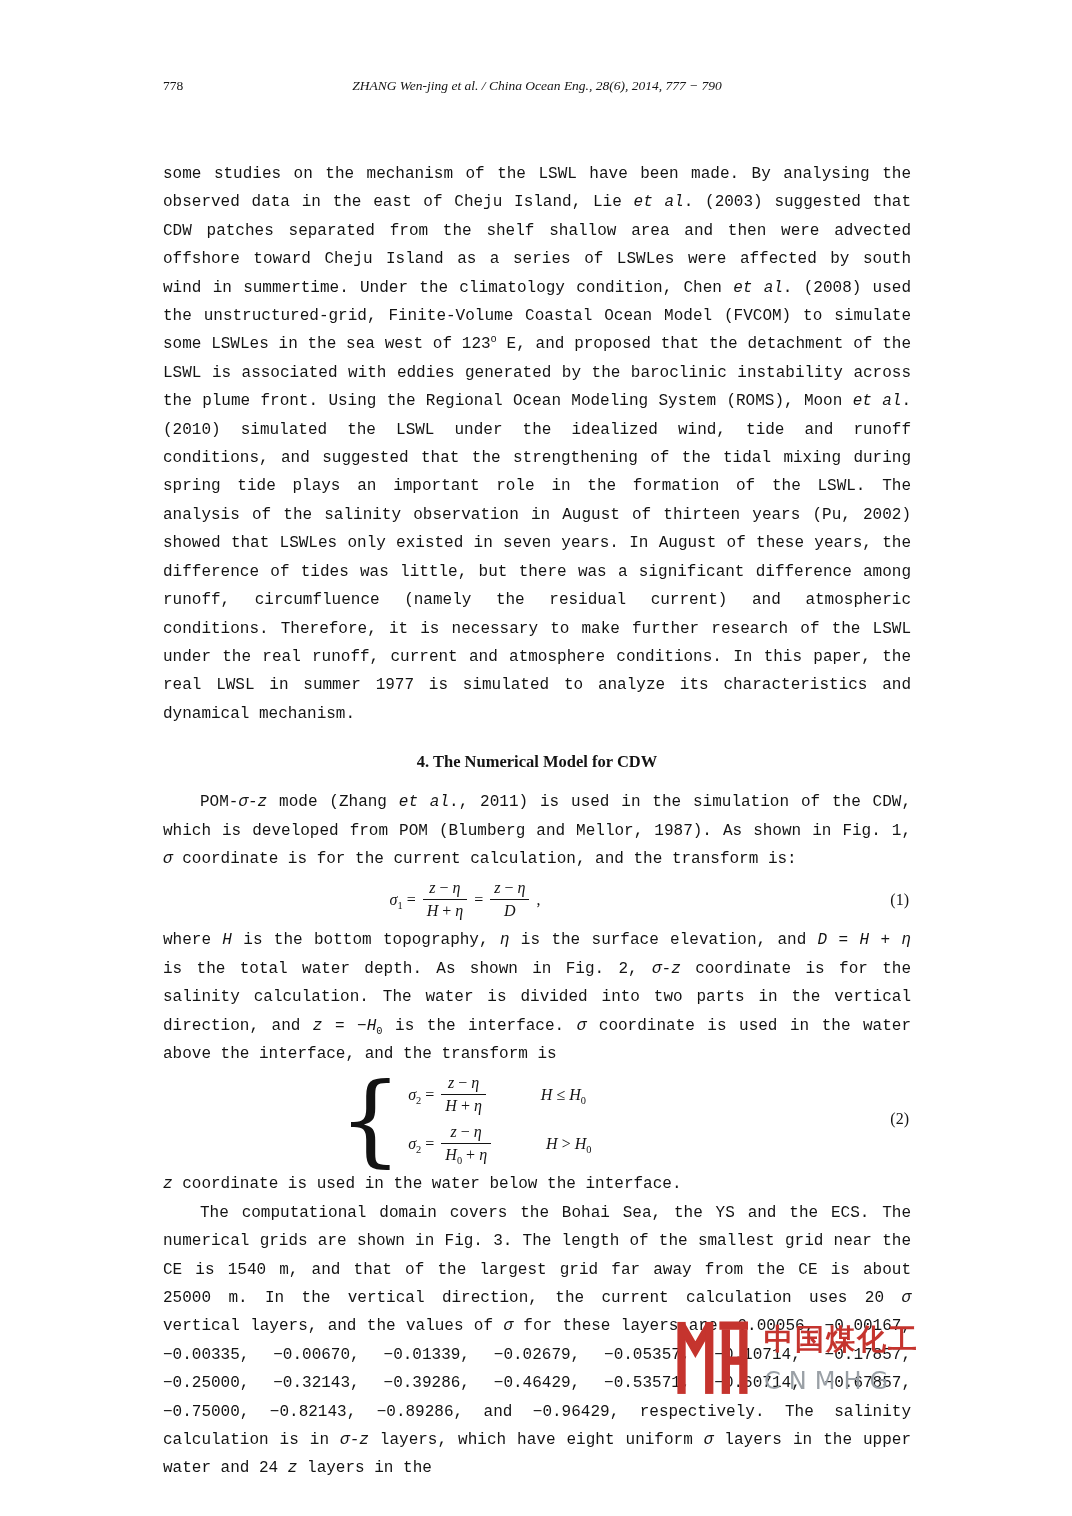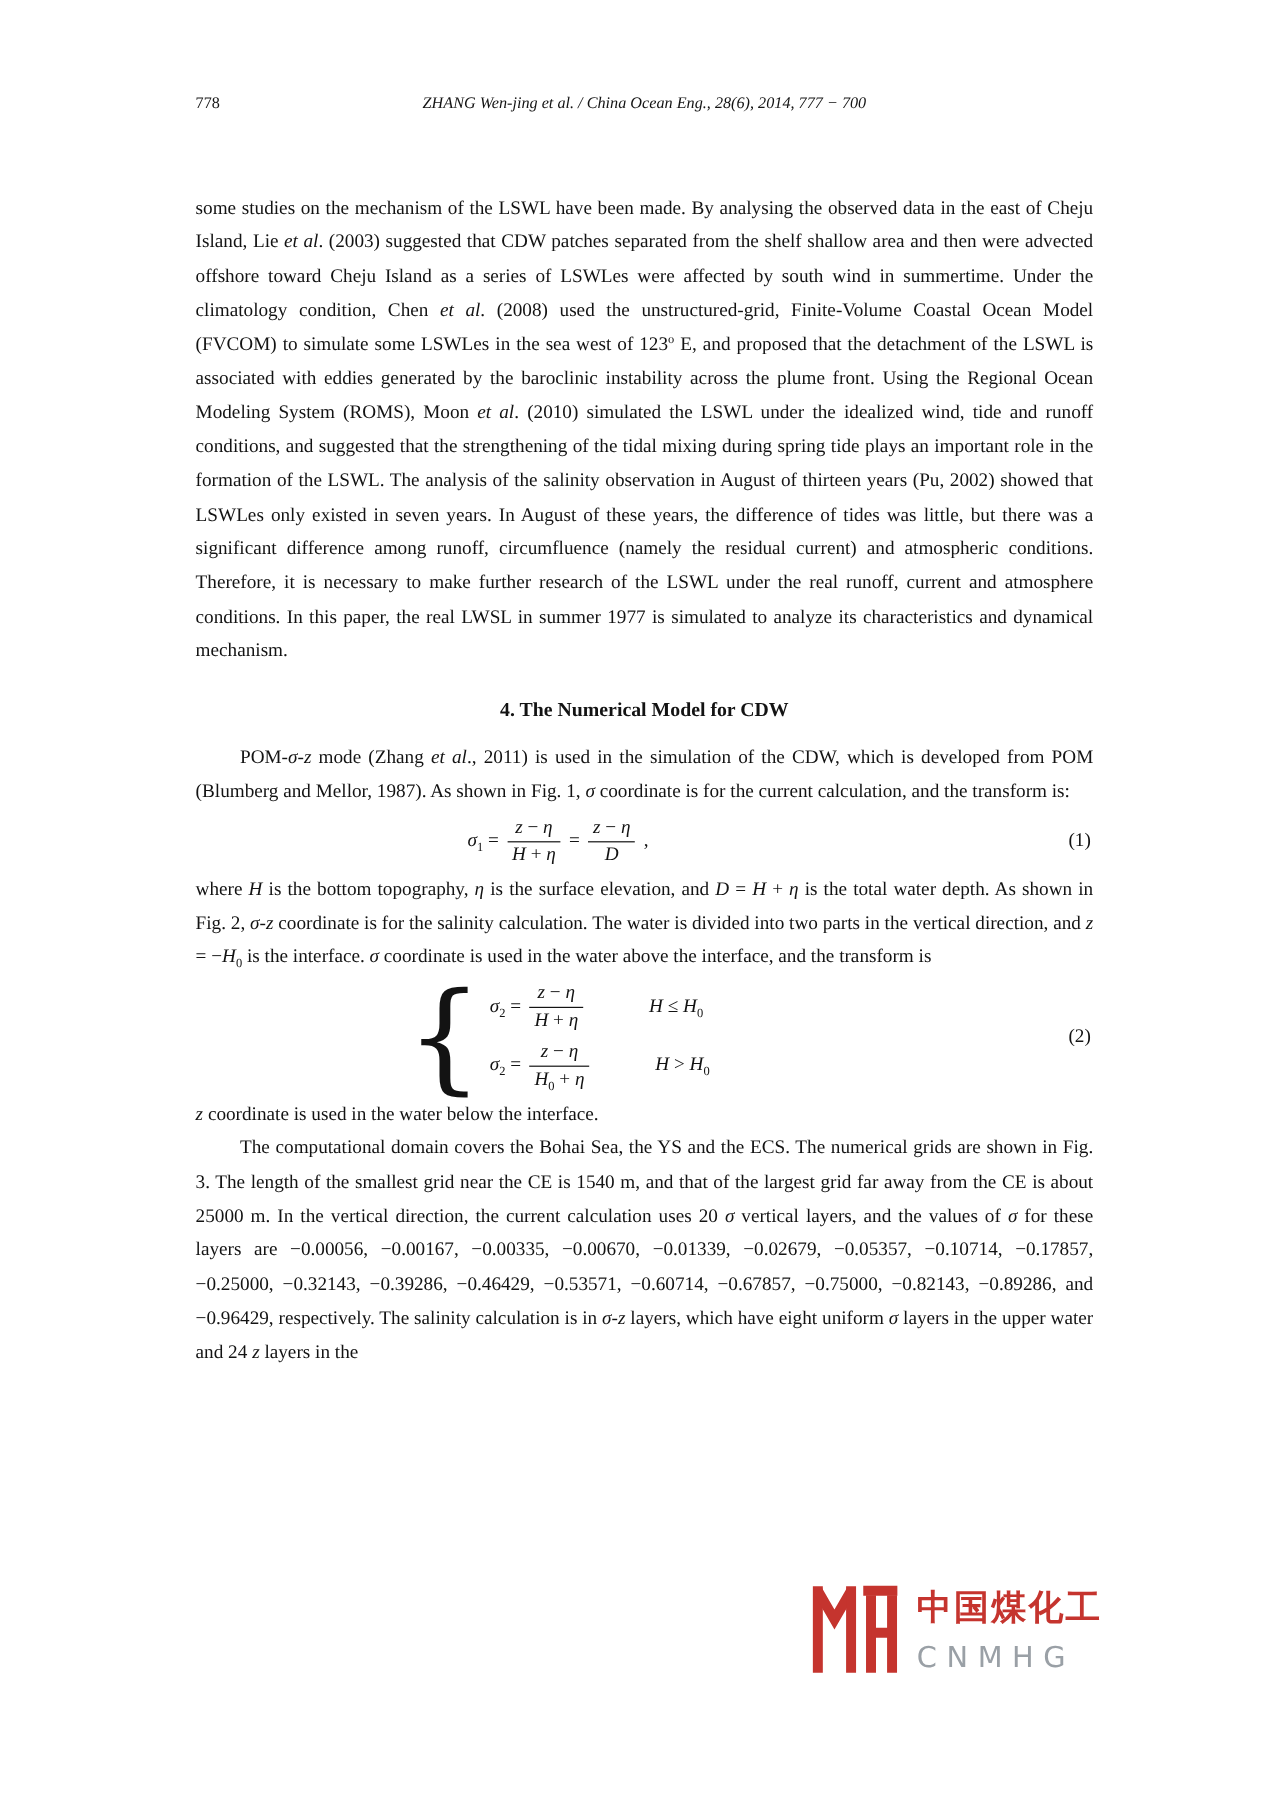--- a/index.html
+++ b/index.html
@@ -9,21 +9,21 @@
     overflow: hidden; font-family: "Liberation Serif", serif; color: #131313;
     margin: 0 auto;
   }
   .content { position: absolute; left: 163px; top: 0; width: 748px; }
 
   .header { position: relative; margin-top: 78px; height: 20px; text-align: center;
             font-size: 13.5px; font-style: italic; }
   .page-num { position: absolute; left: 0; top: 0; font-style: normal; }
 
   .para { font-size: 16px; line-height: 28.4px; margin: 0; }
-  .justify { text-align: justify; }
+  .justify { text-align: justify; font-family: Liberation Mono, monospace; }
   .indent { text-indent: 37px; }
   .para1 { margin-top: 62px; }
 
   sup, sub { line-height: 0; font-size: 0.65em; }
 
   .section-heading { font-size: 16.5px; font-weight: bold; text-align: center;
                      margin: 24px 0 16px 0; }
 
   .equation { position: relative; text-align: center; margin: 6px 0; font-size: 16px; }
   .eq-body { display: inline-flex; align-items: center; position: relative; left: -72px; }
@@ -49,21 +49,21 @@
              letter-spacing: 8px; margin-top: 7px; }
 </style>
 </head>
 <body>
 
 <div class="page">
   <div class="content">
 
     <div class="header">
       <span class="page-num">778</span>
-      <span class="journal-line">ZHANG Wen-jing et al. / China Ocean Eng., 28(6), 2014, 777 − 700</span>
+      <span class="journal-line">ZHANG Wen-jing et al. / China Ocean Eng., 28(6), 2014, 777 − 790</span>
     </div>
 
     <p class="para justify para1">some studies on the mechanism of the LSWL have been made. By analysing the observed data in the east of Cheju Island, Lie <span style="font-style: italic;">et al</span>. (2003) suggested that CDW patches separated from the shelf shallow area and then were advected offshore toward Cheju Island as a series of LSWLes were affected by south wind in summertime. Under the climatology condition, Chen <span style="font-style: italic;">et al</span>. (2008) used the unstructured-grid, Finite-Volume Coastal Ocean Model (FVCOM) to simulate some LSWLes in the sea west of 123<sup>o</sup> E, and proposed that the detachment of the LSWL is associated with eddies generated by the baroclinic instability across the plume front. Using the Regional Ocean Modeling System (ROMS), Moon <span style="font-style: italic;">et al</span>. (2010) simulated the LSWL under the idealized wind, tide and runoff conditions, and suggested that the strengthening of the tidal mixing during spring tide plays an important role in the formation of the LSWL. The analysis of the salinity observation in August of thirteen years (Pu, 2002) showed that LSWLes only existed in seven years. In August of these years, the difference of tides was little, but there was a significant difference among runoff, circumfluence (namely the residual current) and atmospheric conditions. Therefore, it is necessary to make further research of the LSWL under the real runoff, current and atmosphere conditions. In this paper, the real LWSL in summer 1977 is simulated to analyze its characteristics and dynamical mechanism.</p>
 
     <h2 class="section-heading">4. The Numerical Model for CDW</h2>
 
     <p class="para justify indent">POM-<span style="font-style: italic;">σ-z</span> mode (Zhang <span style="font-style: italic;">et al</span>., 2011) is used in the simulation of the CDW, which is developed from POM (Blumberg and Mellor, 1987). As shown in Fig. 1, <span style="font-style: italic;">σ</span> coordinate is for the current calculation, and the transform is:</p>
 
     <div class="equation">
       <span class="eq-body">

